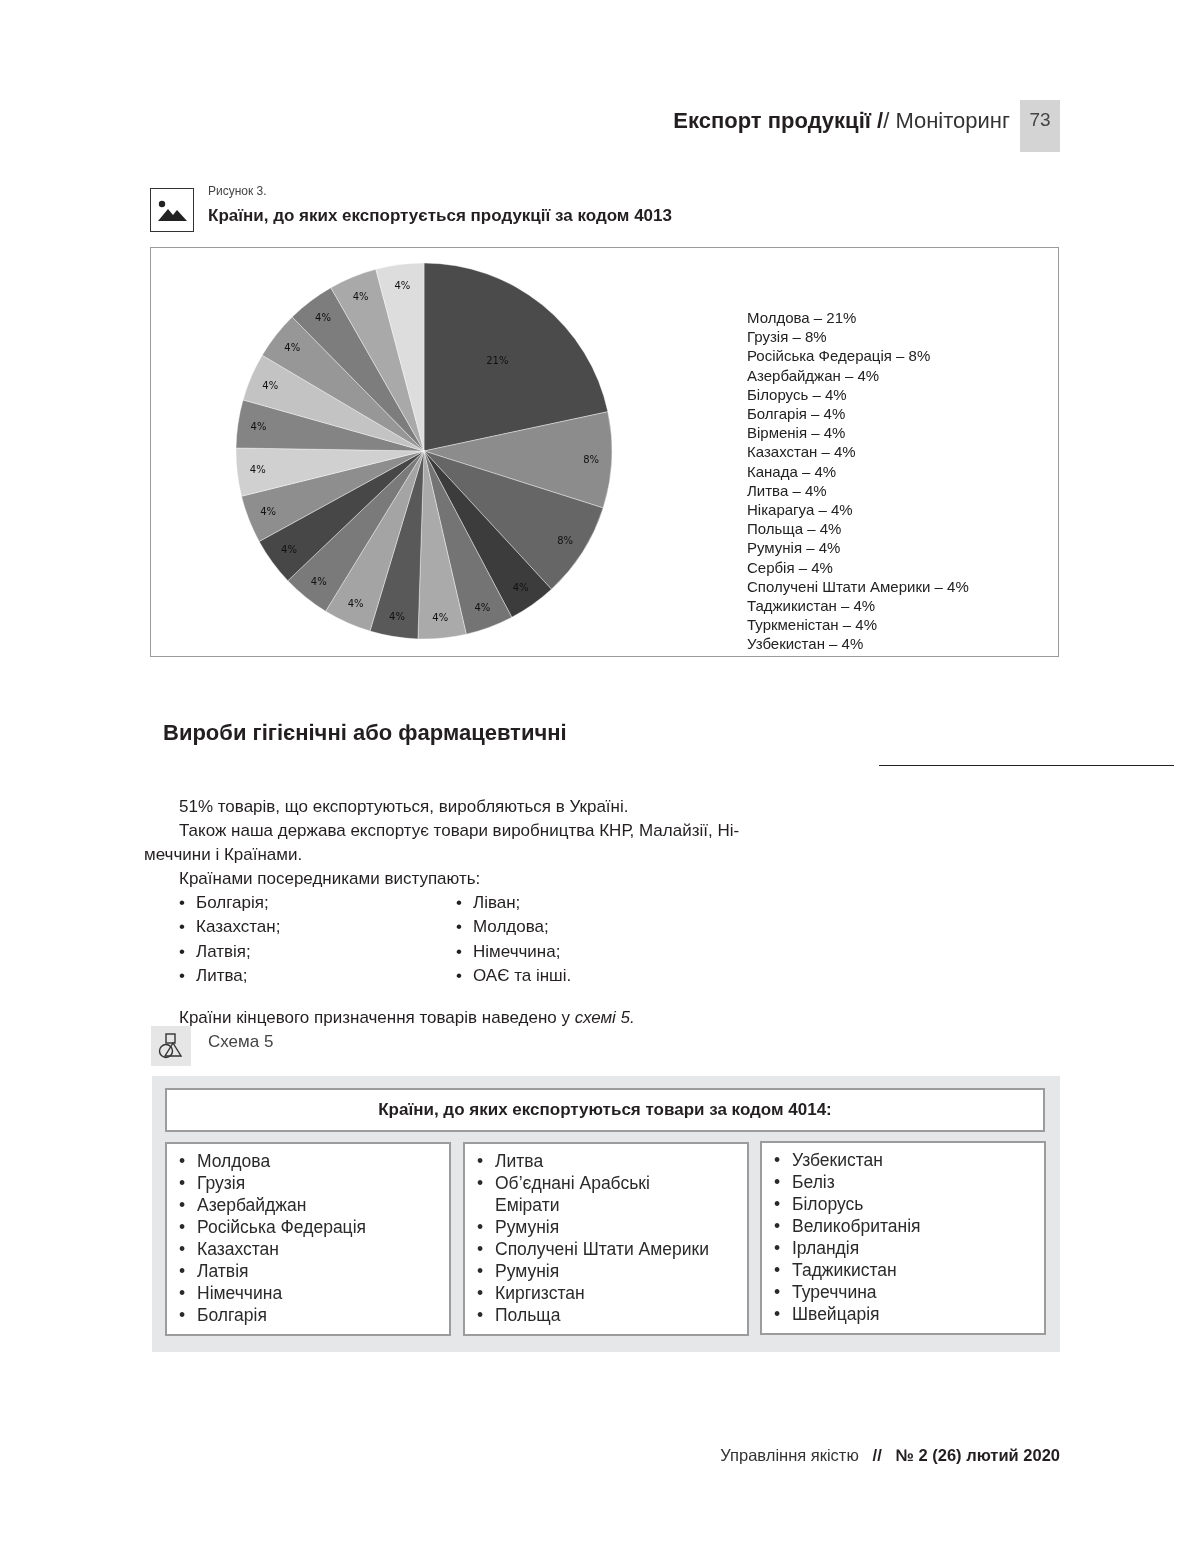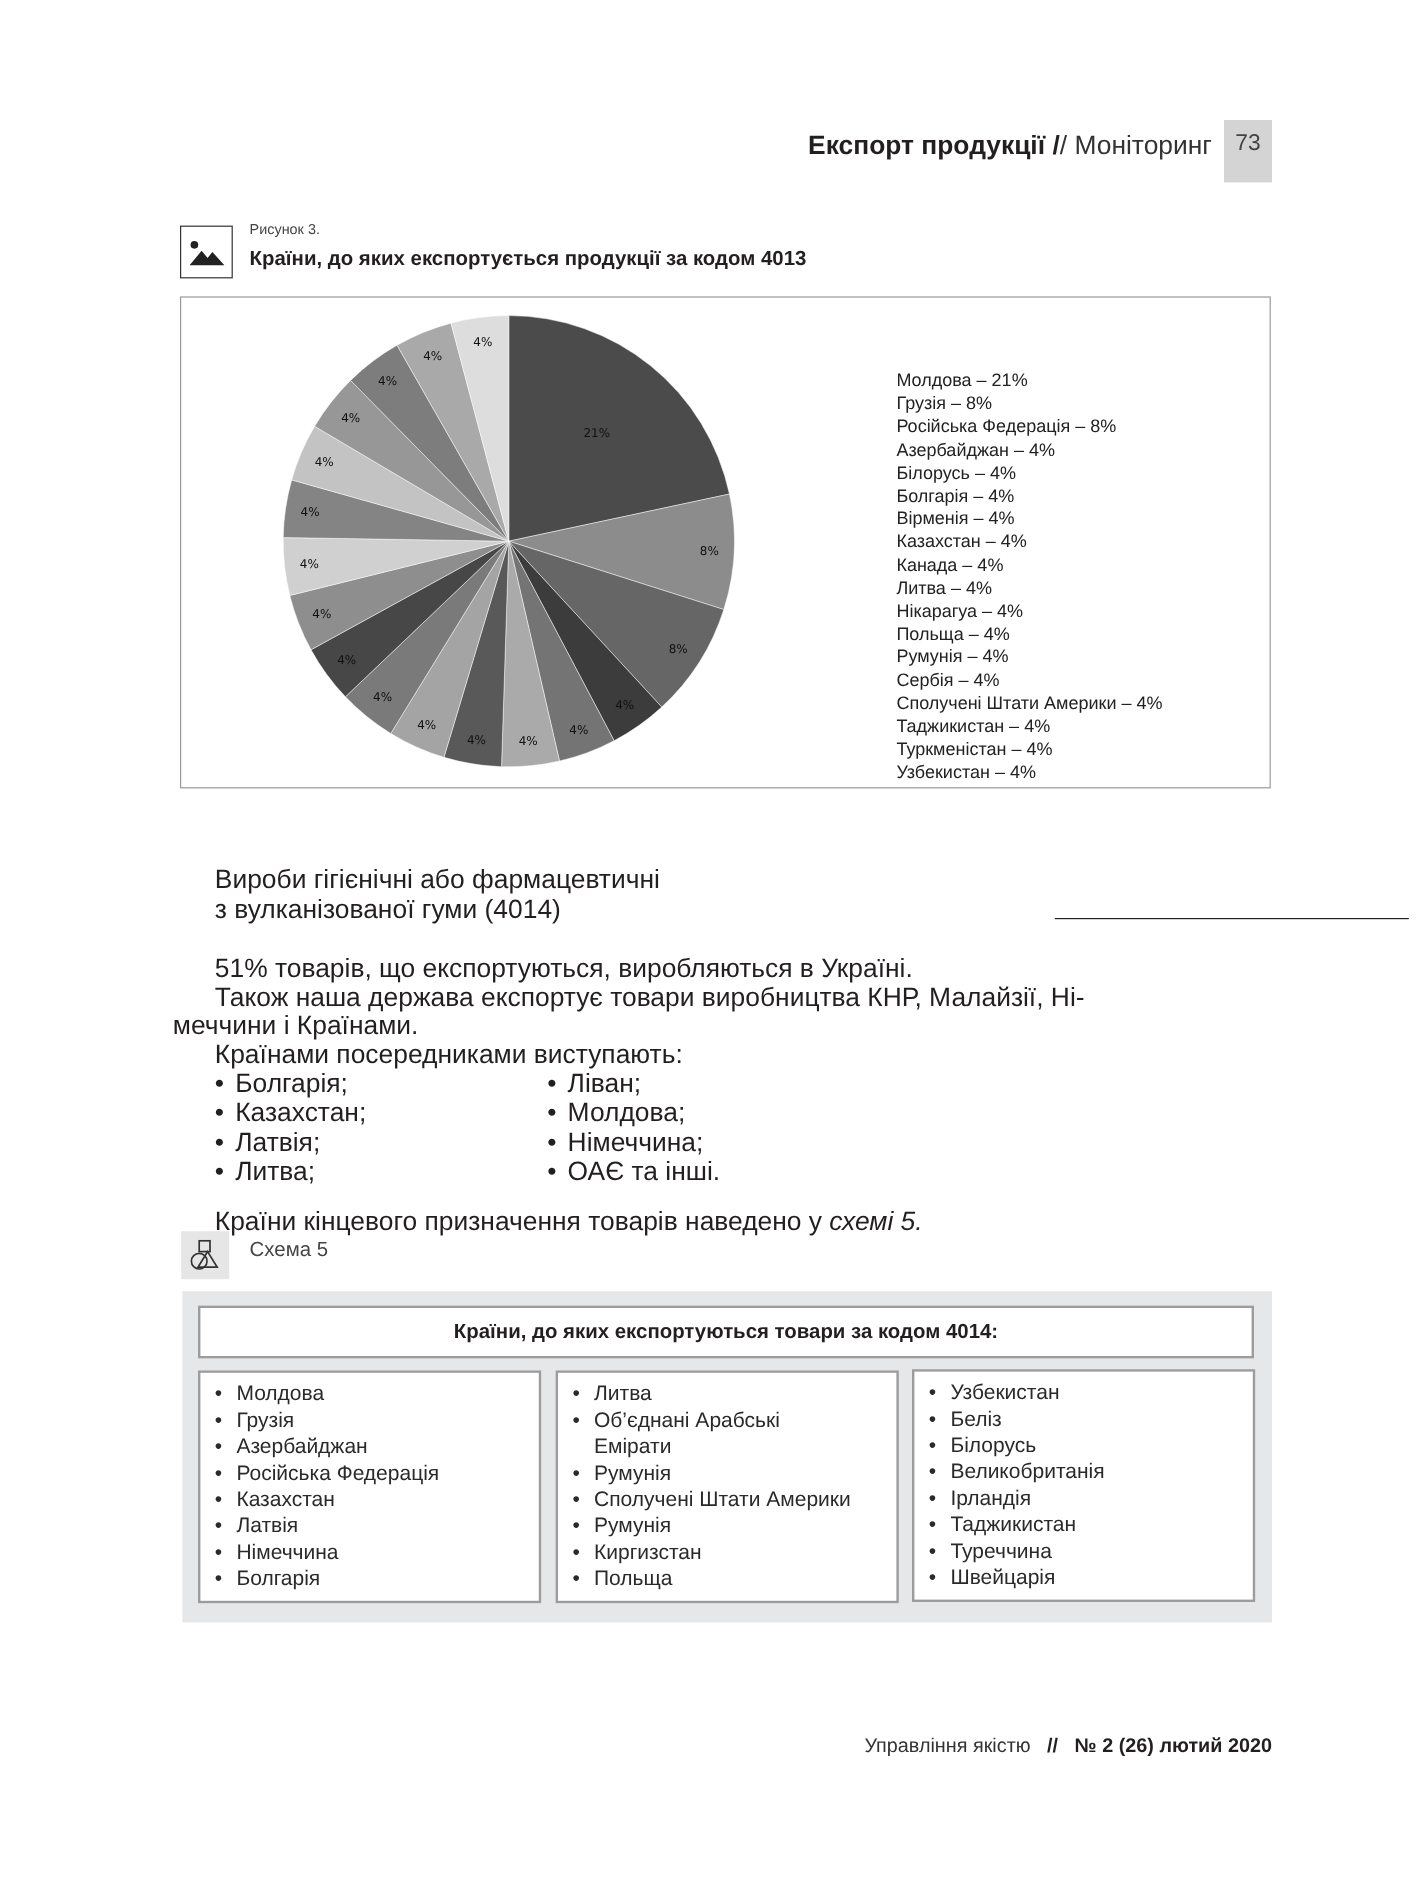--- a/index.html
+++ b/index.html
@@ -19,25 +19,25 @@
   .fig-label { left: 208px; top: 184px; font-size: 12px; color: #444; }
   .fig-title { left: 208px; top: 206px; font-size: 17px; font-weight: bold; color: #231f20; }
 
   
   .chart-frame { left: 150px; top: 247px; width: 909px; height: 410px; border: 1px solid #9a9a9a; box-sizing: border-box; }
   .chart-svg { left: 150px; top: 247px; }
   .legend { left: 747px; top: 308px; font-size: 15px; line-height: 19.2px; color: #222; }
   .legend div { white-space: nowrap; }
 
   
-  .section-title { left: 179px; top: 720px; font-size: 22px; font-weight: normal; line-height: 25px; color: #231f20; }
+  .section-title { left: 163px; top: 720px; font-size: 22px; font-weight: bold; line-height: 25px; color: #231f20; }
   .rule { left: 879px; top: 765px; width: 295px; height: 0; border-top: 1.5px solid #222; }
 
   
-  .body-text { font-size: 22px; line-height: 24.4px; color: #231f20; }
+  .body-text { font-size: 17px; line-height: 24.4px; color: #231f20; }
   .p1 { left: 179px; top: 795px; }
   .p2 { left: 179px; top: 819px; }
   .p2b { left: 144px; top: 843px; }
   .p3 { left: 179px; top: 867px; }
   .bullets-left { left: 179px; top: 891px; }
   .bullets-right { left: 456px; top: 891px; }
   .bullet-row { height: 24.4px; white-space: nowrap; }
   .bullet-row .dot { display: inline-block; width: 17px; }
   .p4 { left: 179px; top: 990px; margin-top: 16px; }
   .p4 i { font-style: italic; }
@@ -135,21 +135,20 @@
     <div>Румунія – 4%</div>
     <div>Сербія – 4%</div>
     <div>Сполучені Штати Америки – 4%</div>
     <div>Таджикистан – 4%</div>
     <div>Туркменістан – 4%</div>
     <div>Узбекистан – 4%</div>
   </div>
 
 <div class="abs section-title">
   <div>Вироби гігієнічні або фармацевтичні</div>
-  <div>з вулканізованої гуми (4014)</div>
 </div>
 <div class="abs rule"></div>
 
 <div class="abs body-text p1">51% товарів, що експортуються, виробляються в Україні.</div>
 <div class="abs body-text p2">Також наша держава експортує товари виробництва КНР, Малайзії, Ні-</div>
 <div class="abs body-text p2b">меччини і Країнами.</div>
 <div class="abs body-text p3">Країнами посередниками виступають:</div>
 
 <div class="abs body-text bullets-left" id="bullets-left">
     <div class="bullet-row"><span class="dot">•</span><span>Болгарія;</span></div>

